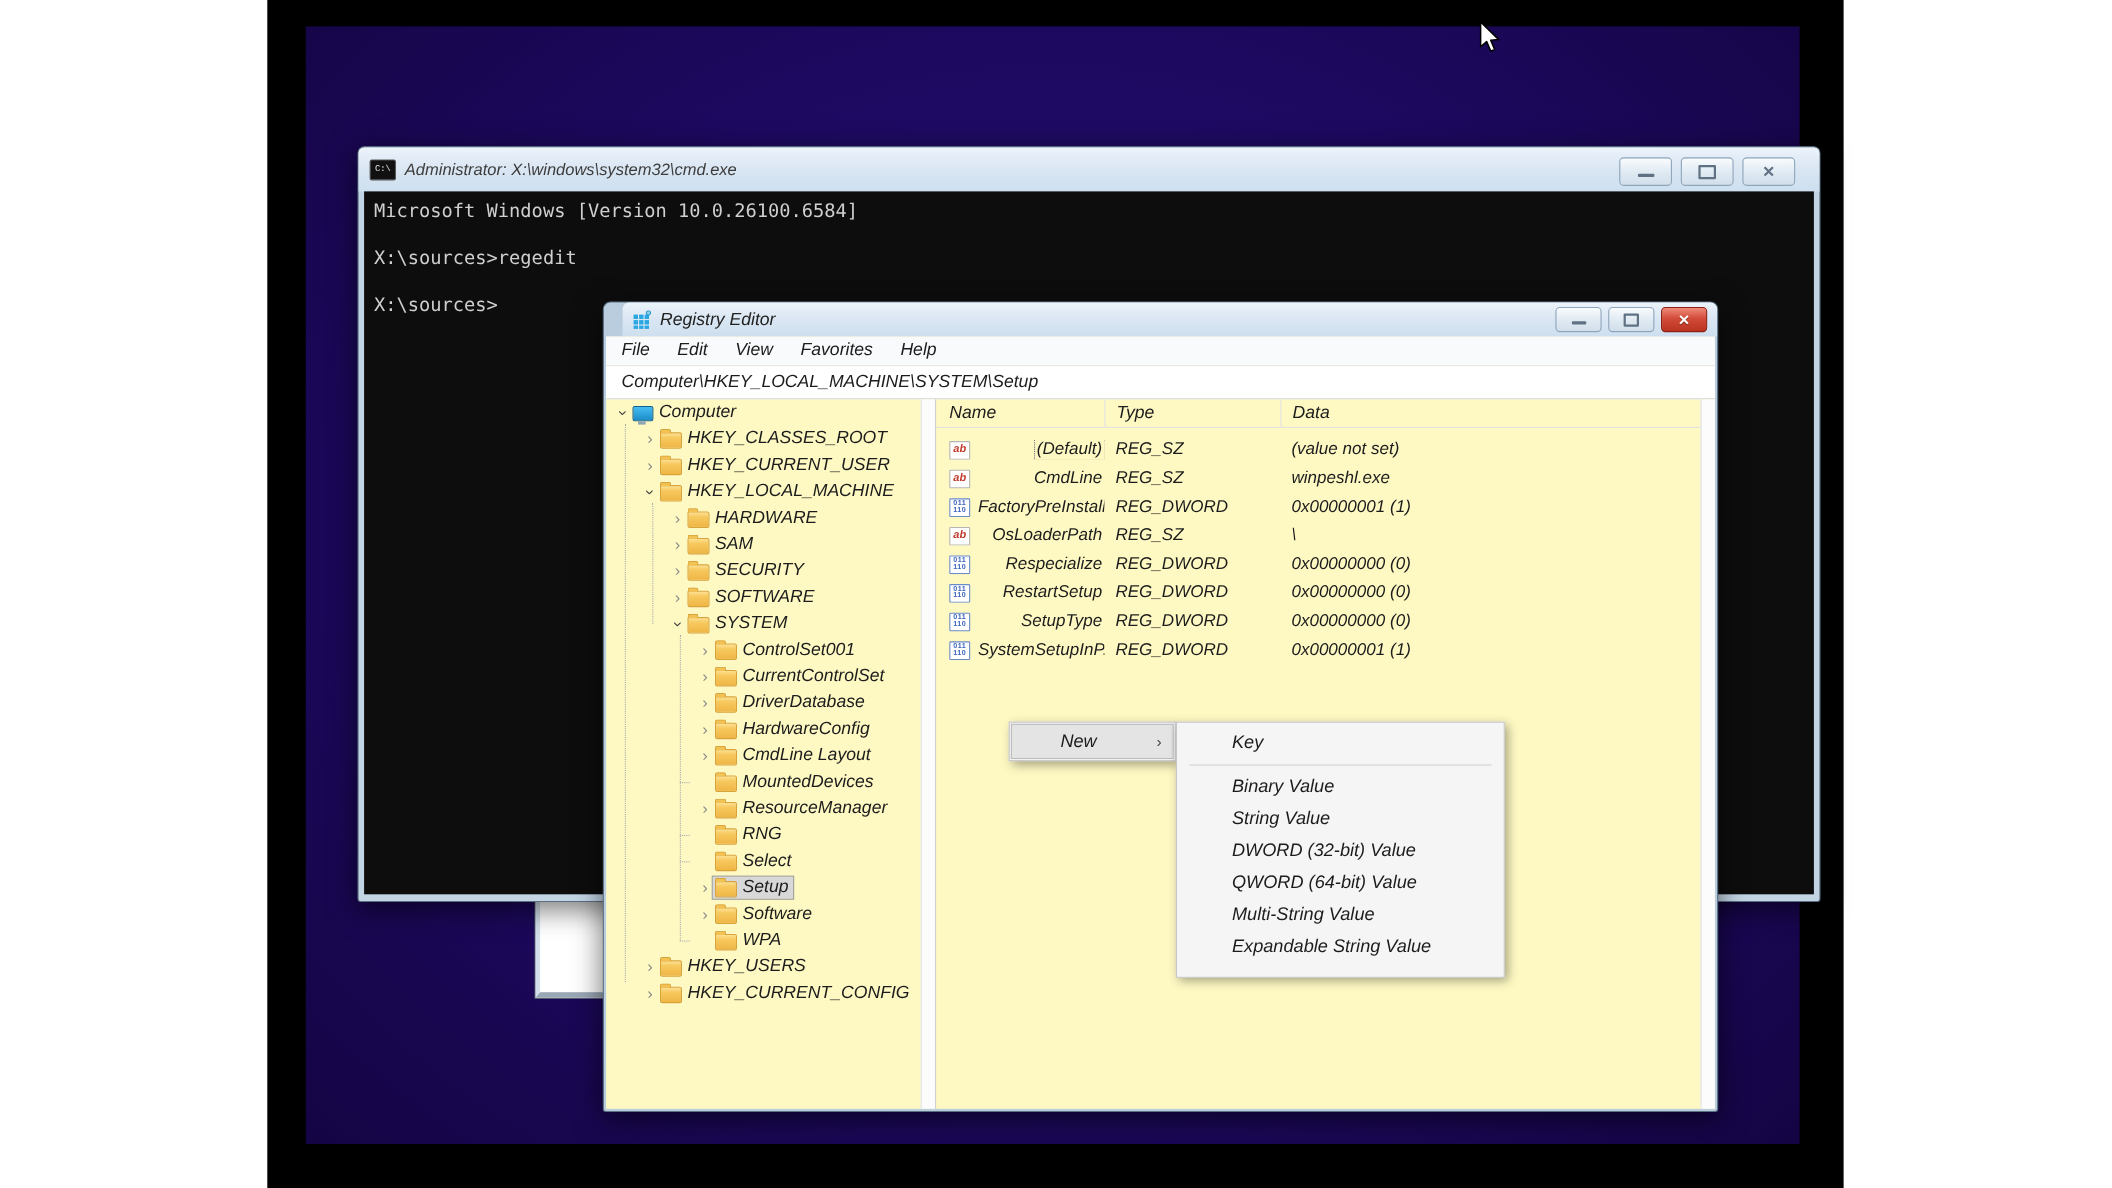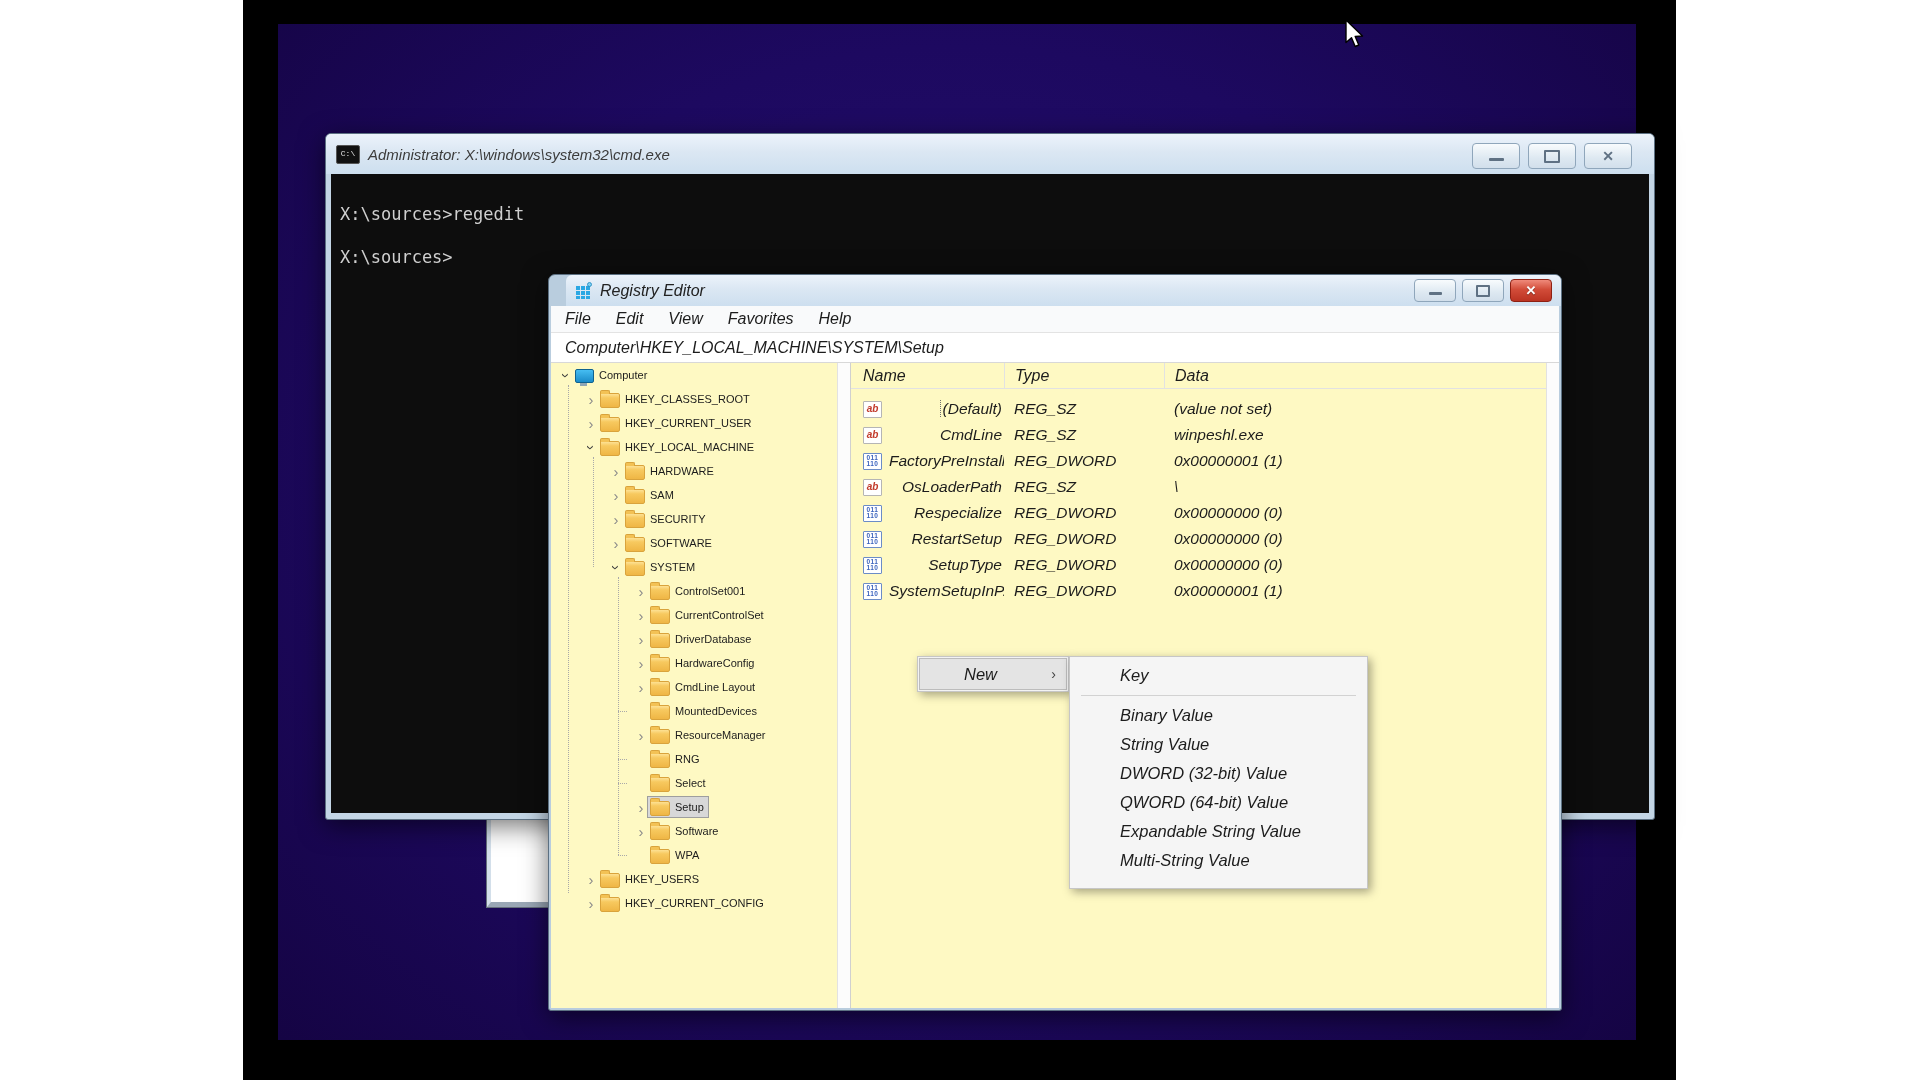--- a/index.html
+++ b/index.html
@@ -59,21 +59,21 @@
   .tree-pane{position:relative;width:299px;border-right:1px solid #d0d0d0;overflow:hidden;}
   .tree-scroll{position:absolute;right:0;top:0;bottom:0;width:12px;background:#fcfcfc;
                border-left:1px solid #e2e2e2;}
   .tree-rows{position:absolute;left:0;top:0;right:12px;}
   .tree-row{height:24px;display:flex;align-items:center;white-space:nowrap;}
   .chev{width:14px;flex:0 0 14px;text-align:center;font-size:15px;color:#8a8a8a;font-style:normal;}
   .chev.expanded{transform:rotate(90deg);color:#3a3a3a;}
   .chev.leaf{visibility:hidden;}
   .node-box{display:flex;align-items:center;gap:5px;padding:1px 4px 1px 2px;}
   .node-box.selected{background:#d8d8d8;outline:1px solid #9e9e9e;}
-  .tree-label{font-size:11px;color:#1c1c1c;}
+  .tree-label{font-style:italic;font-size:16px;color:#1c1c1c;}
   .icon-folder{position:relative;width:18px;height:13px;margin-top:3px;
     background:linear-gradient(180deg,#fde193 0%,#f7c95f 30%,#efb645 100%);
     border:1px solid #d9a33c;border-radius:1px 2px 2px 2px;flex:0 0 auto;}
   .icon-folder::before{content:"";position:absolute;top:-4px;left:-1px;width:8px;height:3px;
     background:#f3c255;border:1px solid #d9a33c;border-bottom:none;border-radius:2px 2px 0 0;}
   .icon-computer{position:relative;width:17px;height:12px;margin-top:1px;
     background:linear-gradient(180deg,#45bdf2,#1b8cc9);border:1px solid #0f628f;border-radius:2px;flex:0 0 auto;}
   .icon-computer::after{content:"";position:absolute;left:4px;bottom:-4px;width:7px;height:3px;background:#8fa6b5;}
   .guide{position:absolute;border-left:1px dotted #a9a9a9;width:0;}
   .guide-h{position:absolute;border-top:1px dotted #a9a9a9;height:0;}
@@ -133,20 +133,21 @@
         </div>
       <div class="ctl">
           <span class="box"></span>
         </div>
       <div class="ctl">
           <span class="x">✕</span>
         </div>
     </div>
     <div class="console">
       <div class="pad" id="console-lines">
+          <div class="console-line">Microsoft Windows [Version 10.0.26100.6584]</div>
           <div class="console-line">&nbsp;</div>
           <div class="console-line">X:\sources&gt;regedit</div>
           <div class="console-line">&nbsp;</div>
           <div class="console-line">X:\sources&gt;</div>
         </div>
     </div>
   </div>
 
   <div id="regedit" class="win">
     <div class="titlebar">
@@ -459,22 +460,22 @@
       <span class="sub-arrow">›</span>
     </div>
   </div>
   <div id="menu-sub" class="menu-pop">
       <div class="subitem">Key</div>
       <div class="sep"></div>
       <div class="subitem">Binary Value</div>
       <div class="subitem">String Value</div>
       <div class="subitem">DWORD (32-bit) Value</div>
       <div class="subitem">QWORD (64-bit) Value</div>
+      <div class="subitem">Multi-String Value</div>
       <div class="subitem">Expandable String Value</div>
-      <div class="subitem">Multi-String Value</div>
     </div>
 
   <div id="cursor">
     <svg width="22" height="30" viewBox="0 0 22 30">
       <path d="M1,1 L1,23.5 L6.5,18.8 L10.2,27.5 L13.8,26 L10.2,17.5 L17.5,17 Z" fill="#ffffff" stroke="#000000" stroke-width="1.4" stroke-linejoin="round"></path>
     </svg>
   </div>
 
 </div>
 

